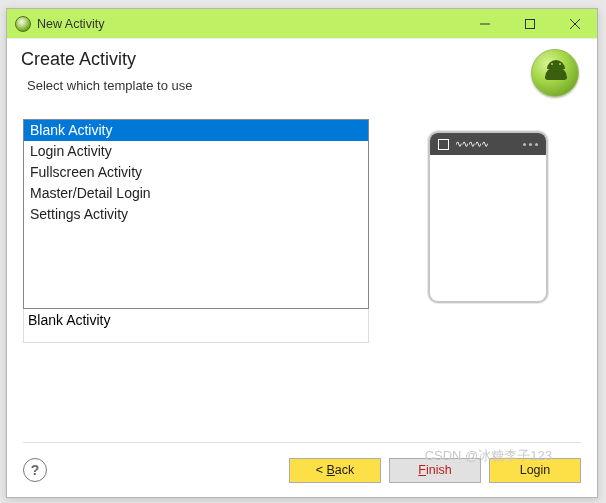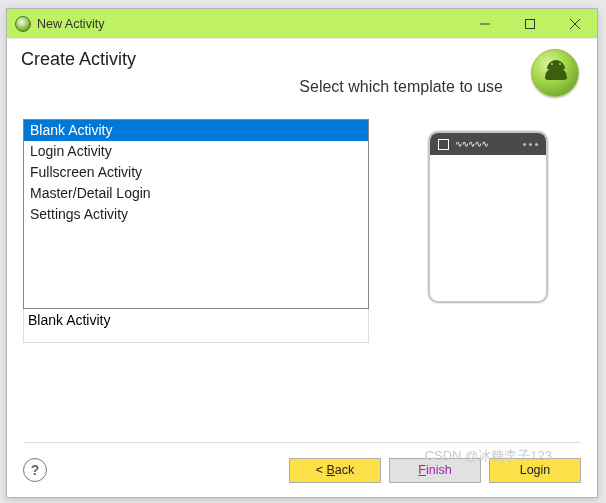--- a/index.html
+++ b/index.html
@@ -54,21 +54,21 @@
     }
     .winbtn svg { width: 10px; height: 10px; }
     .header {
       padding: 10px 18px 14px 14px;
       display: flex;
       align-items: flex-start;
       gap: 28px;
     }
     .header-text { flex: 1; }
     .header-text h1 { font-size: 18px; font-weight: 400; color: #222; margin-bottom: 8px; }
-    .header-text p { font-size: 16px; color: #333; margin-left: 6px; text-align: right; }
+    .header-text p { font-size: 13px; color: #333; margin-left: 6px; }
     .android-icon {
       width: 48px; height: 48px;
       border-radius: 50%;
       background: radial-gradient(circle at 35% 30%, #d4f08e 5%, #a4d749 40%, #5a8f1a 100%);
       border: 1px solid #9bbb55;
       position: relative;
       box-shadow: 0 1px 2px rgba(0,0,0,0.3);
     }
     .android-icon::before {
       content: '';
@@ -209,21 +209,21 @@
       cursor: pointer;
       padding: 0 8px;
       font-family: inherit;
     }
     .wiz-btn.default {
       border: 1px solid #0078d7;
       box-shadow: 0 0 0 1px #0078d7;
       background: #e1e1e1;
     }
     .wiz-btn.disabled {
-      color: #a21caf;
+      color: #b91c1c;
       cursor: default;
       background: #e1e1e1;
     }
     .wiz-btn .mn { text-decoration: underline; }
     .watermark {
       position: absolute;
       bottom: 38px;
       right: 54px;
       color: #c8c8c8;
       font-size: 13px;

